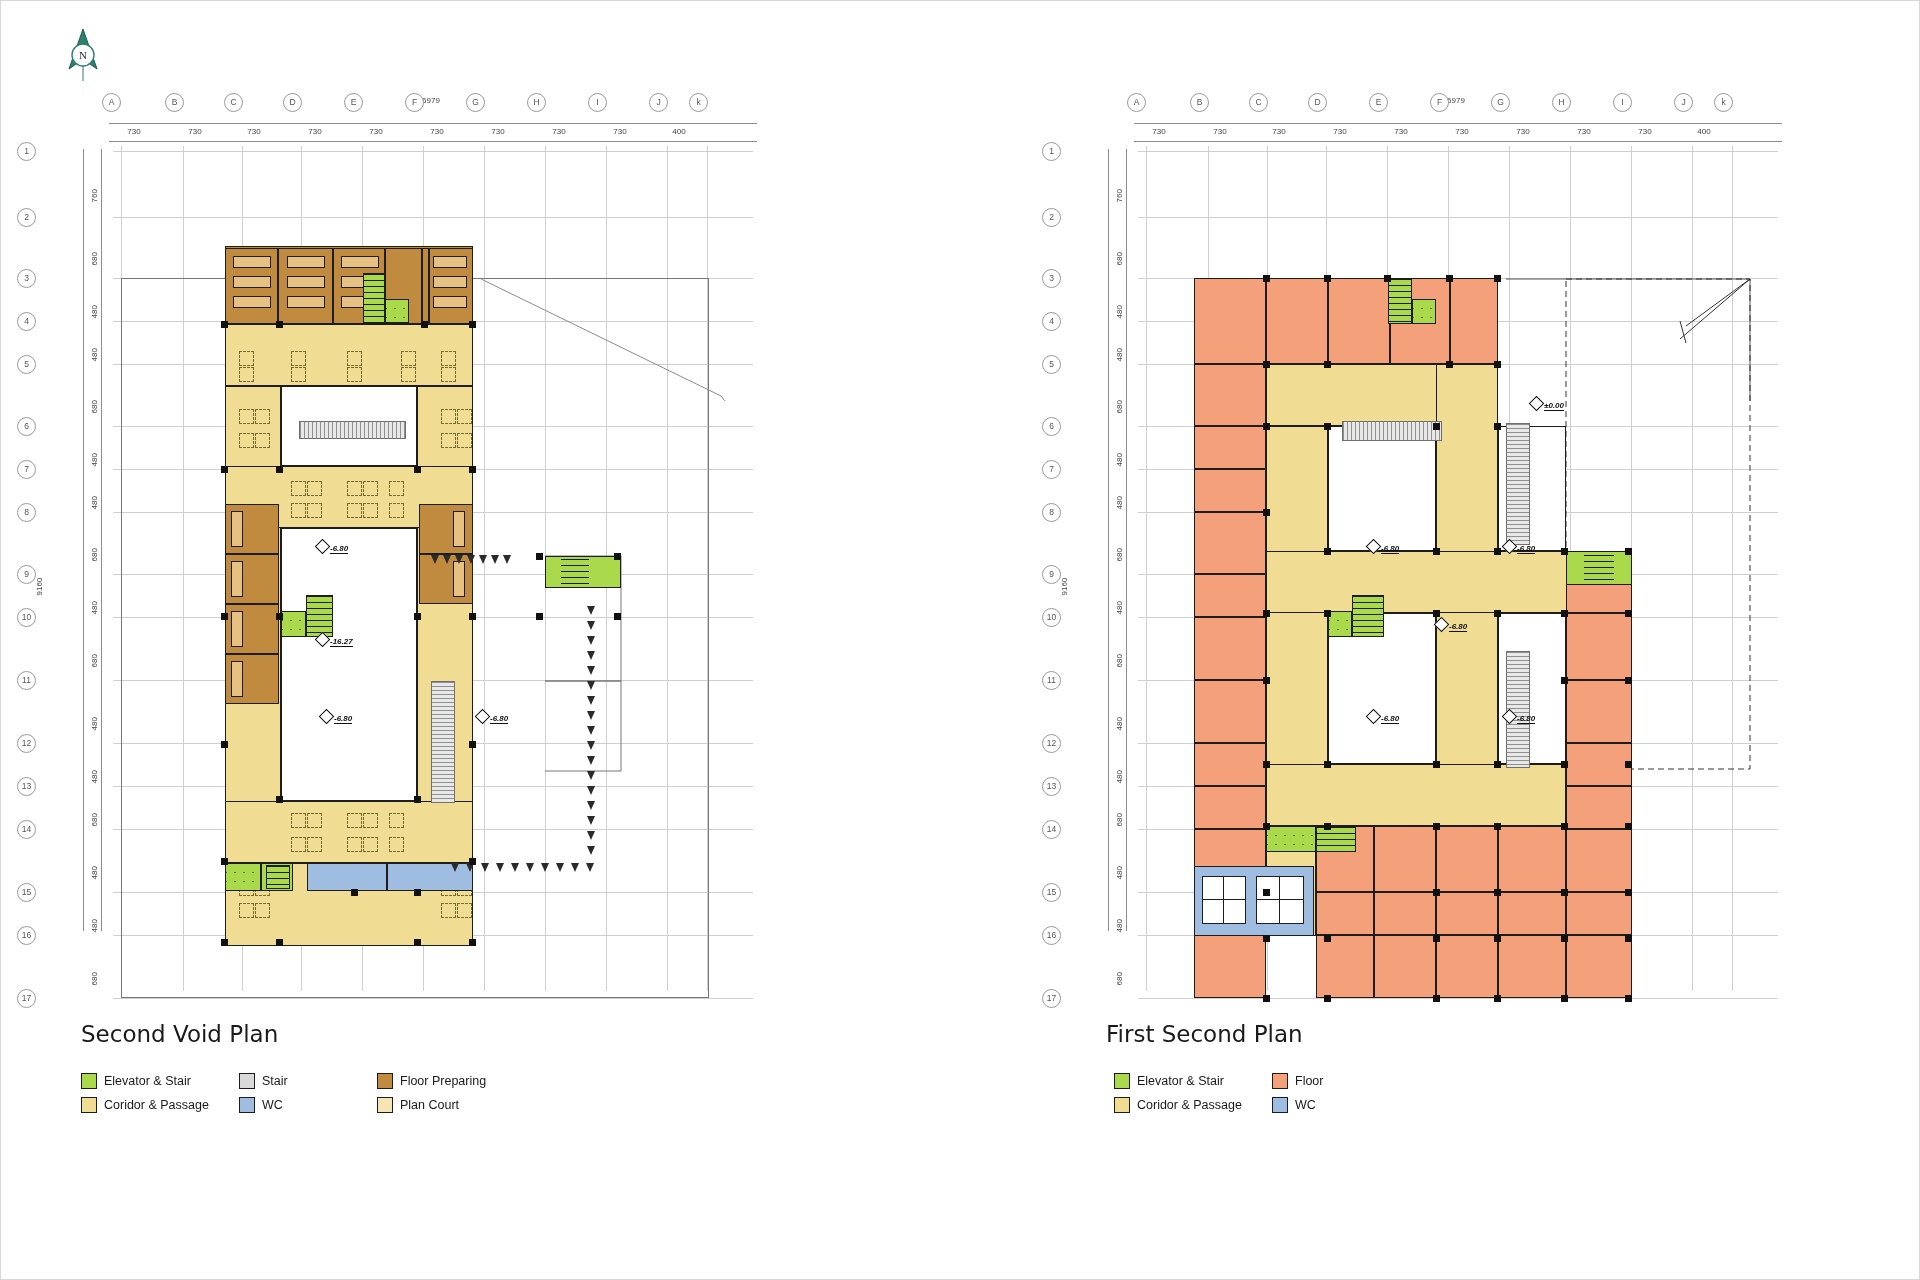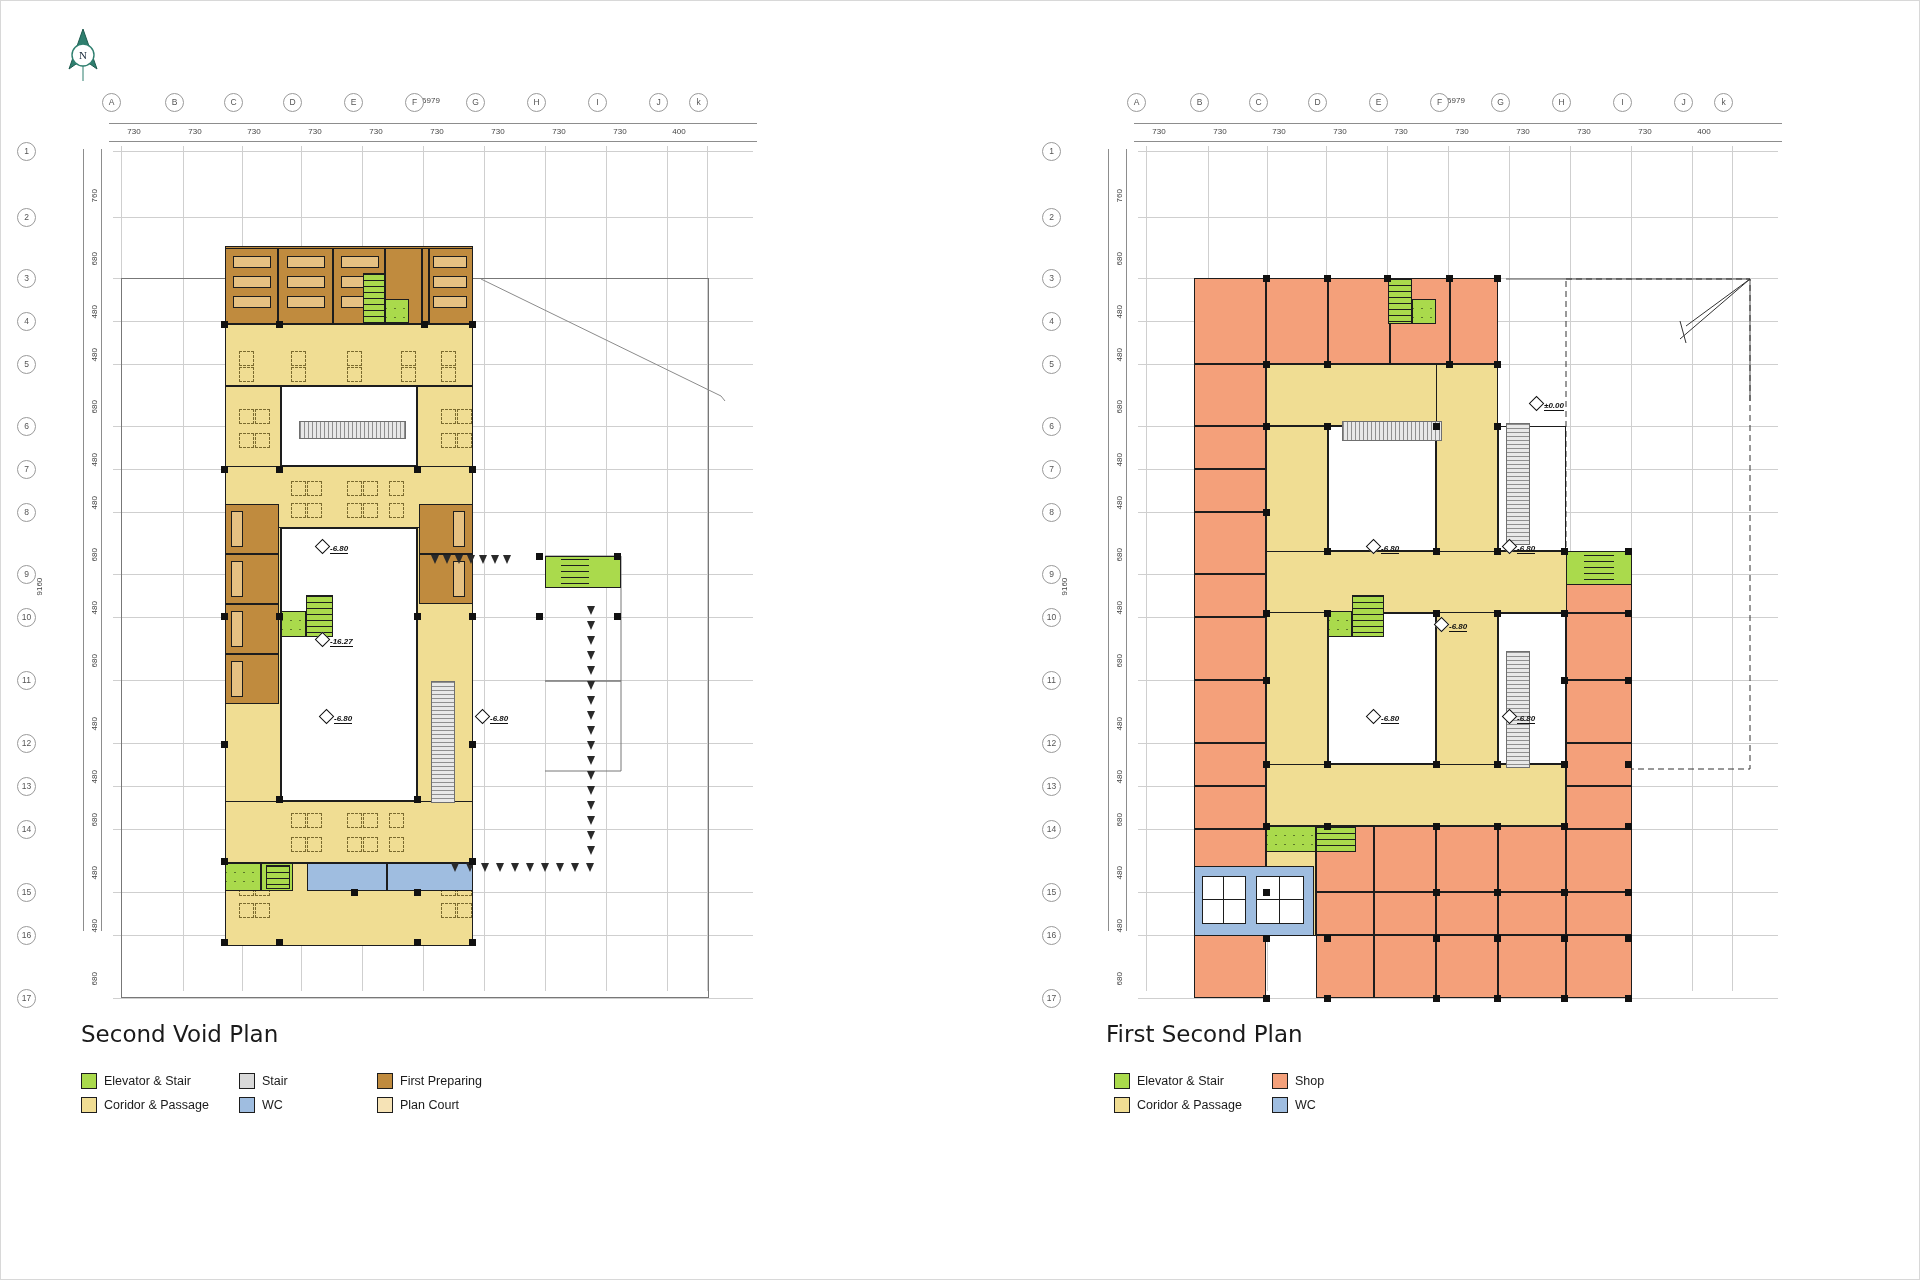--- a/index.html
+++ b/index.html
@@ -392,21 +392,21 @@
         <div class="leg-item w1">
             <span class="leg-sw" style="background:#aada4c;"></span>
             <span class="leg-lbl">Elevator &amp; Stair</span>
           </div>
         <div class="leg-item w2">
             <span class="leg-sw" style="background:#d9d9d9;"></span>
             <span class="leg-lbl">Stair</span>
           </div>
         <div class="leg-item">
             <span class="leg-sw" style="background:#c08b3e;"></span>
-            <span class="leg-lbl">First Preparing</span>
+            <span class="leg-lbl">Floor Preparing</span>
           </div>
       </div>
       <div class="leg-row">
         <div class="leg-item w1">
             <span class="leg-sw" style="background:#f0dd93;"></span>
             <span class="leg-lbl">Coridor &amp; Passage</span>
           </div>
         <div class="leg-item w2">
             <span class="leg-sw" style="background:#9fbde0;"></span>
             <span class="leg-lbl">WC</span>
@@ -675,21 +675,21 @@
     <div class="plan-title" style="left:20px;top:920px;">First Second Plan</div>
 
     <div class="legend" style="left:28px;top:972px;width:480px;">
       <div class="leg-row">
         <div class="leg-item w1">
             <span class="leg-sw" style="background:#aada4c;"></span>
             <span class="leg-lbl">Elevator &amp; Stair</span>
           </div>
         <div class="leg-item">
             <span class="leg-sw" style="background:#f4a07a;"></span>
-            <span class="leg-lbl">Shop</span>
+            <span class="leg-lbl">Floor</span>
           </div>
       </div>
       <div class="leg-row">
         <div class="leg-item w1">
             <span class="leg-sw" style="background:#f0dd93;"></span>
             <span class="leg-lbl">Coridor &amp; Passage</span>
           </div>
         <div class="leg-item">
             <span class="leg-sw" style="background:#9fbde0;"></span>
             <span class="leg-lbl">WC</span>

